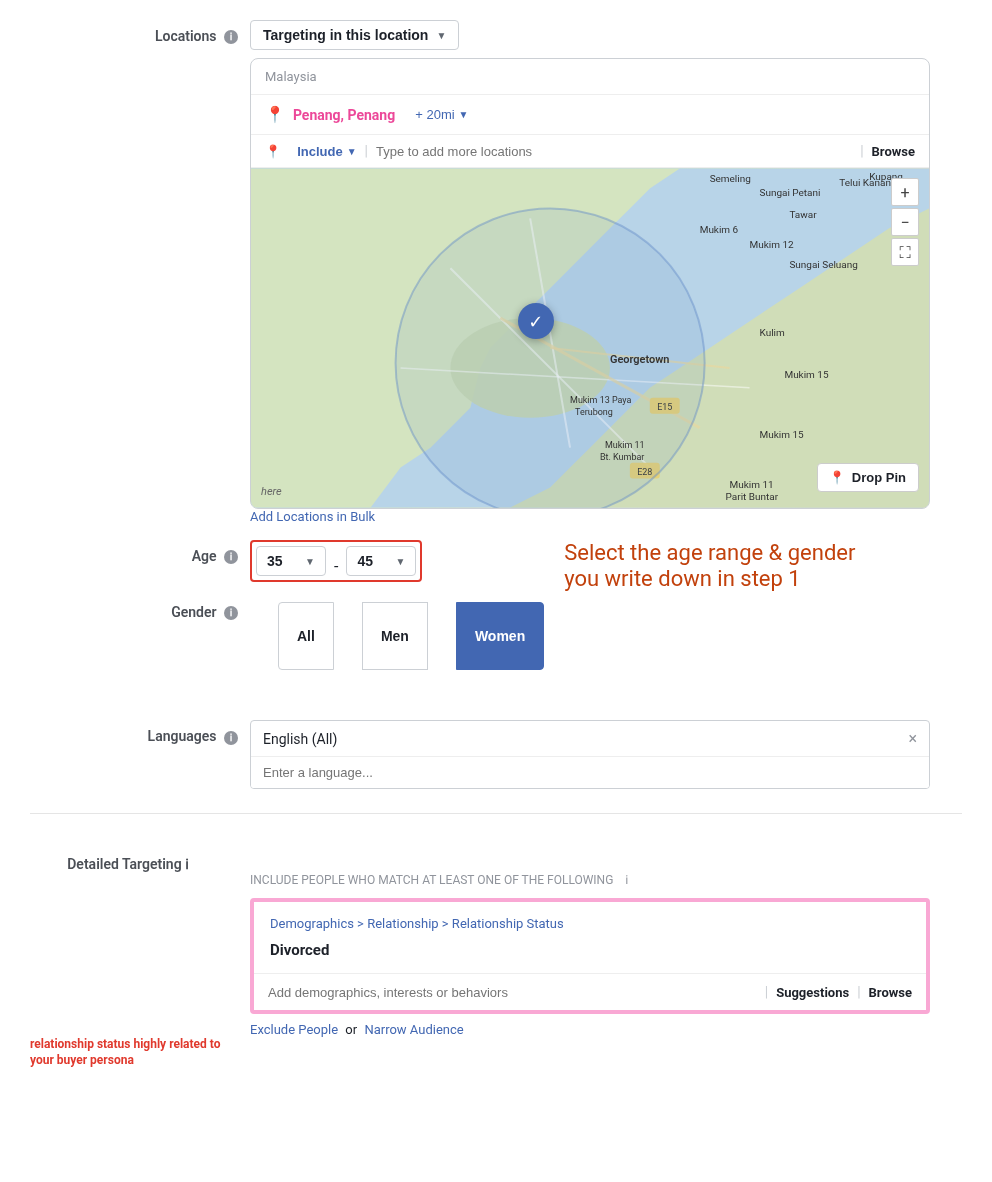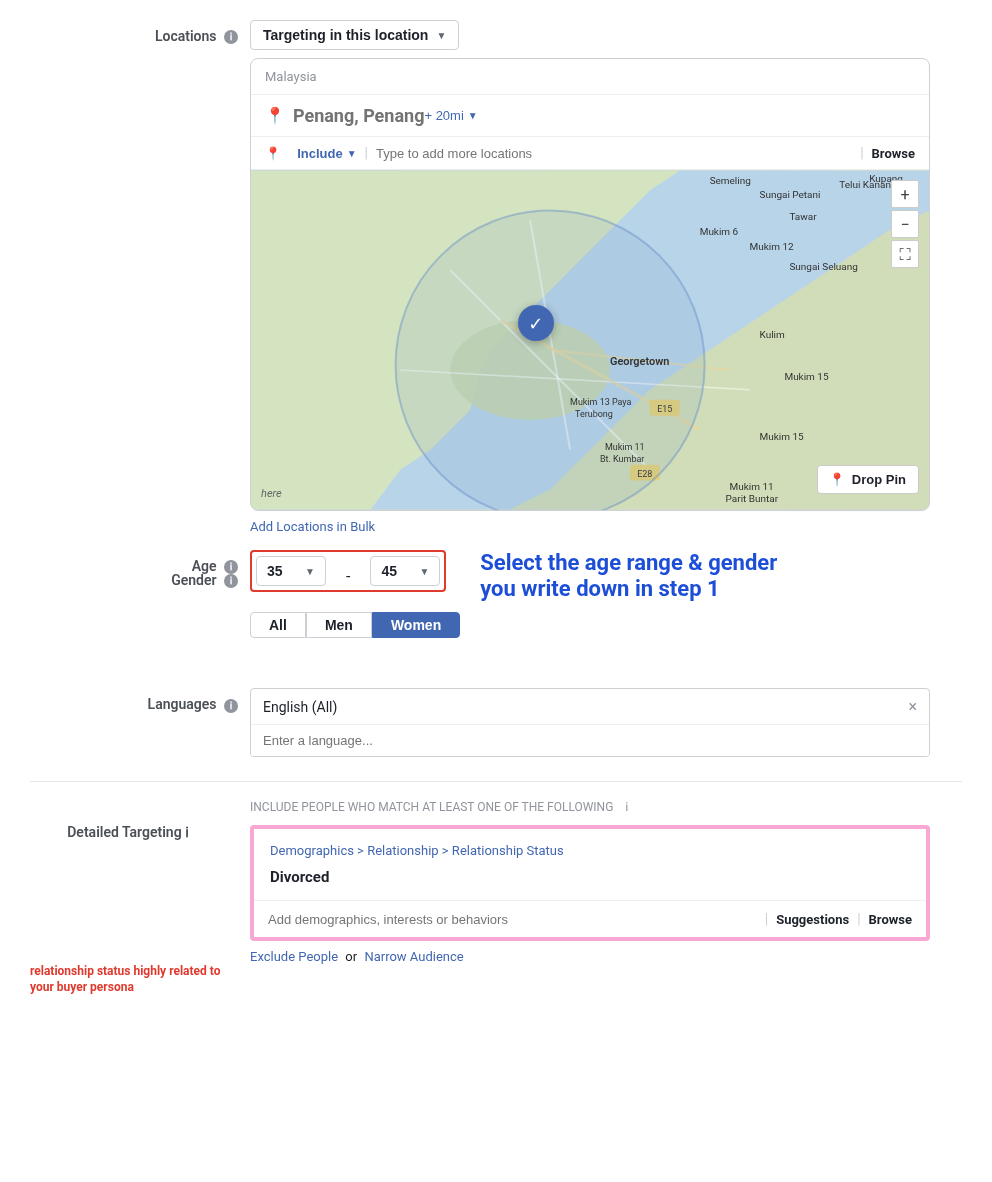--- a/index.html
+++ b/index.html
@@ -86,23 +86,23 @@
     }
 
     .pin-icon {
       color: #4267B2;
       font-size: 16px;
       margin-right: 8px;
     }
 
     .city-name {
       font-weight: 700;
-      font-size: 18px;
-      color: #737373;
-      margin-right: 0;
+      font-size: 14px;
+      color: #ec4899;
+      margin-right: 20px;
     }
 
     .radius-btn {
       display: inline-flex;
       align-items: center;
       color: #4267B2;
       font-size: 13px;
       cursor: pointer;
       border: none;
       background: none;
@@ -245,21 +245,21 @@
       z-index: 20;
       font-style: italic;
     }
 
     
     .add-bulk-link {
       color: #4267B2;
       font-size: 13px;
       cursor: pointer;
       display: block;
-      margin-top: 8px;
+      margin-top: 0;
       text-decoration: none;
     }
 
     
     .age-section {
       display: flex;
       align-items: center;
       gap: 8px;
     }
 
@@ -289,48 +289,49 @@
       color: #1d2129;
       margin: 0 4px;
     }
 
     .age-range-box {
       border: 2px solid #e0392d;
       border-radius: 4px;
       padding: 4px;
       display: inline-flex;
       align-items: flex-end;
-      gap: 16px;
+      gap: 4px;
     }
 
     
     .annotation-text {
-      color: #1d4ed8;
+      color: #c2410c;
       font-size: 22px;
-      font-weight: 700;
+      font-weight: 400;
       line-height: 1.2;
       max-width: 320px;
       margin-left: 20px;
     }
 
     
     .gender-section {
       display: flex;
       align-items: center;
       padding-top: 8px;
     }
 
     .gender-btn {
       border: 1px solid #ccd0d5;
-      padding: 4px 18px;
+      padding: 25px 18px;
       background: #fff;
       cursor: pointer;
       font-size: 14px;
       color: #1d2129;
       font-weight: 600;
+      margin-left: 28px;
     }
 
     .gender-btn:first-child { border-radius: 4px 0 0 4px; }
     .gender-btn:last-child { border-radius: 0 4px 4px 0; }
     .gender-btn.active {
       background: #4267B2;
       color: #fff;
       border-color: #4267B2;
       text-align: right;
     }
@@ -390,20 +391,21 @@
     }
 
     .include-header {
       font-size: 12px;
       color: #90949c;
       margin-bottom: 10px;
       text-transform: uppercase;
       display: flex;
       align-items: center;
       gap: 12px;
+      margin-top: 41px;
     }
 
     .targeting-box {
       border: 4px solid #f9a8d4;
       border-radius: 4px;
       background: #fff;
       overflow: hidden;
     }
 
     .targeting-breadcrumb {

